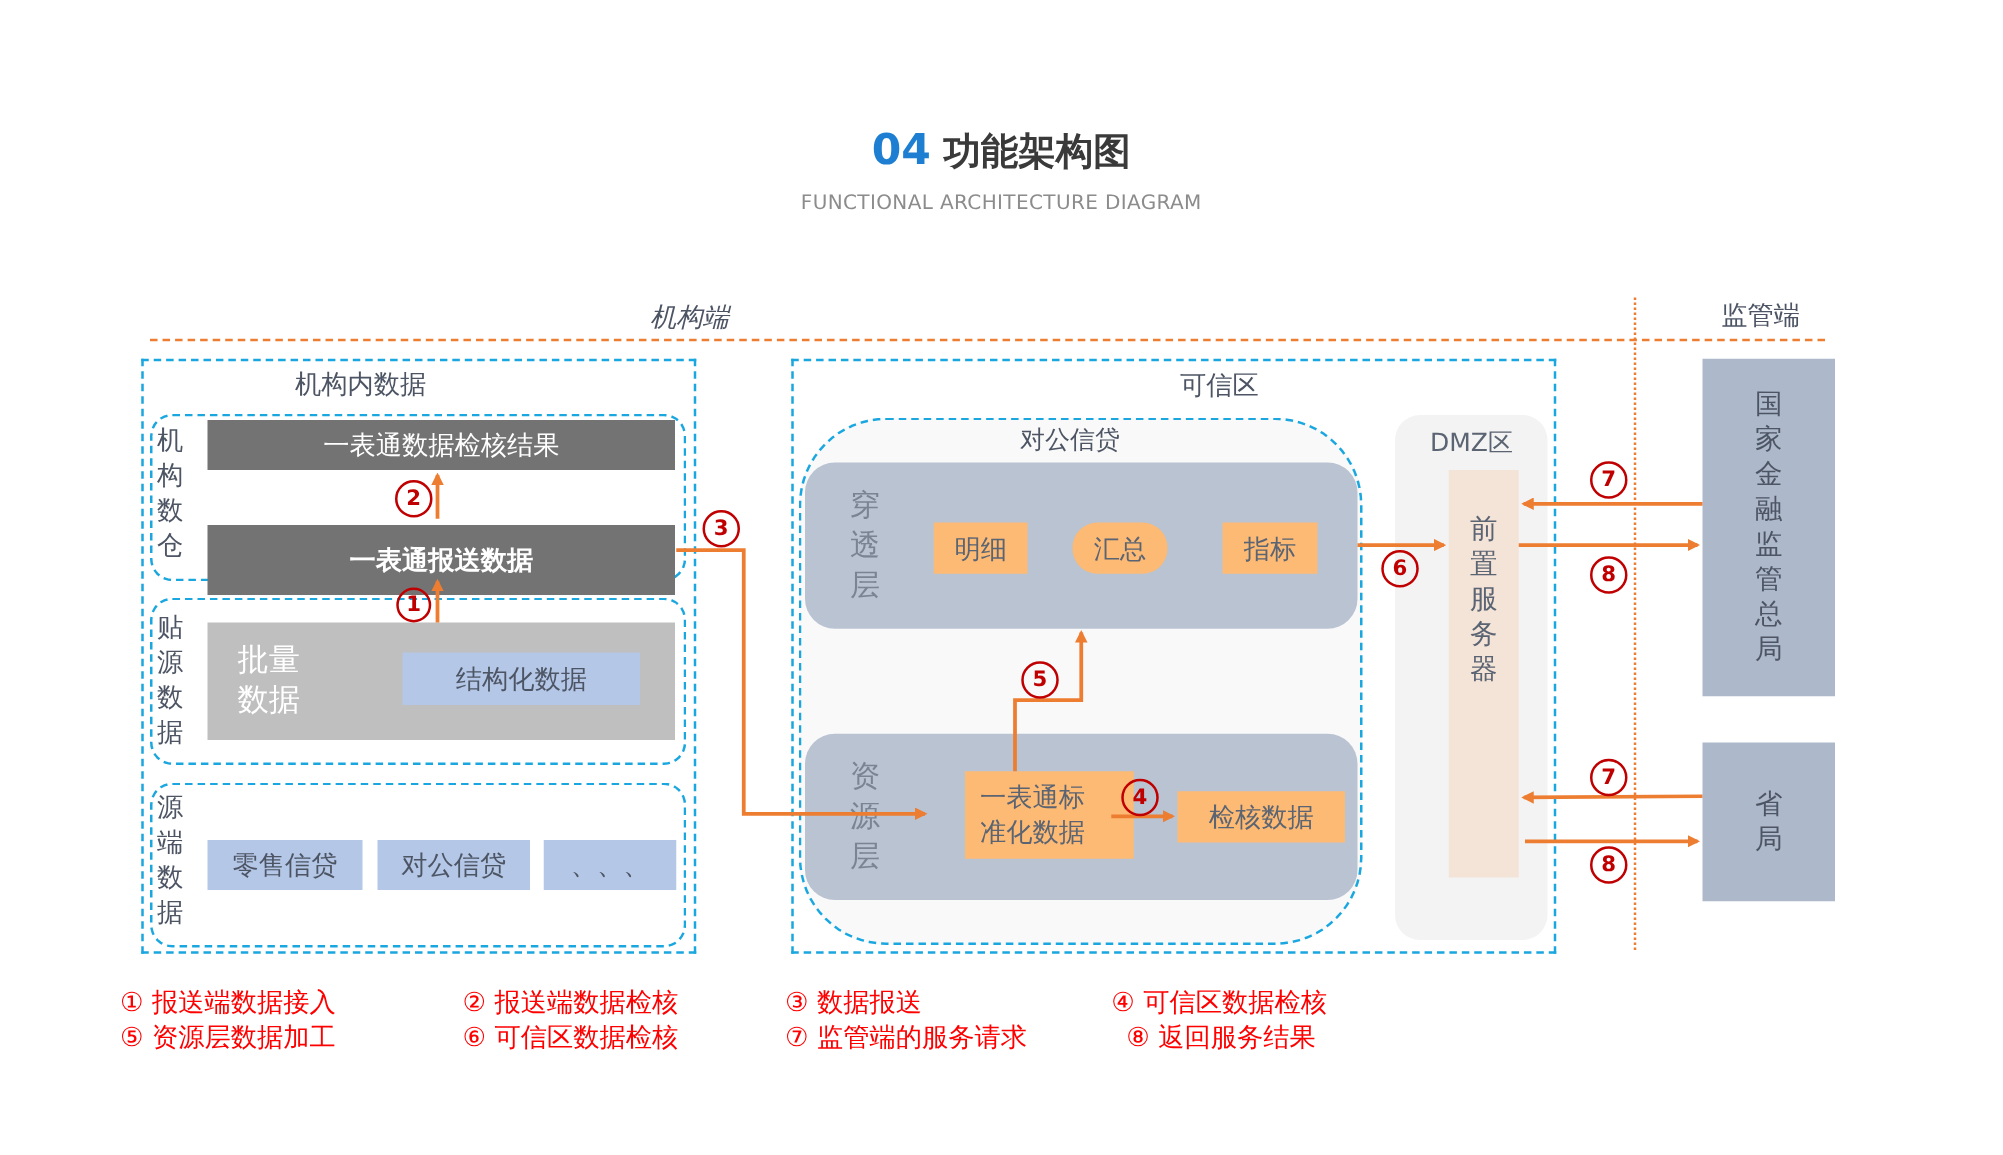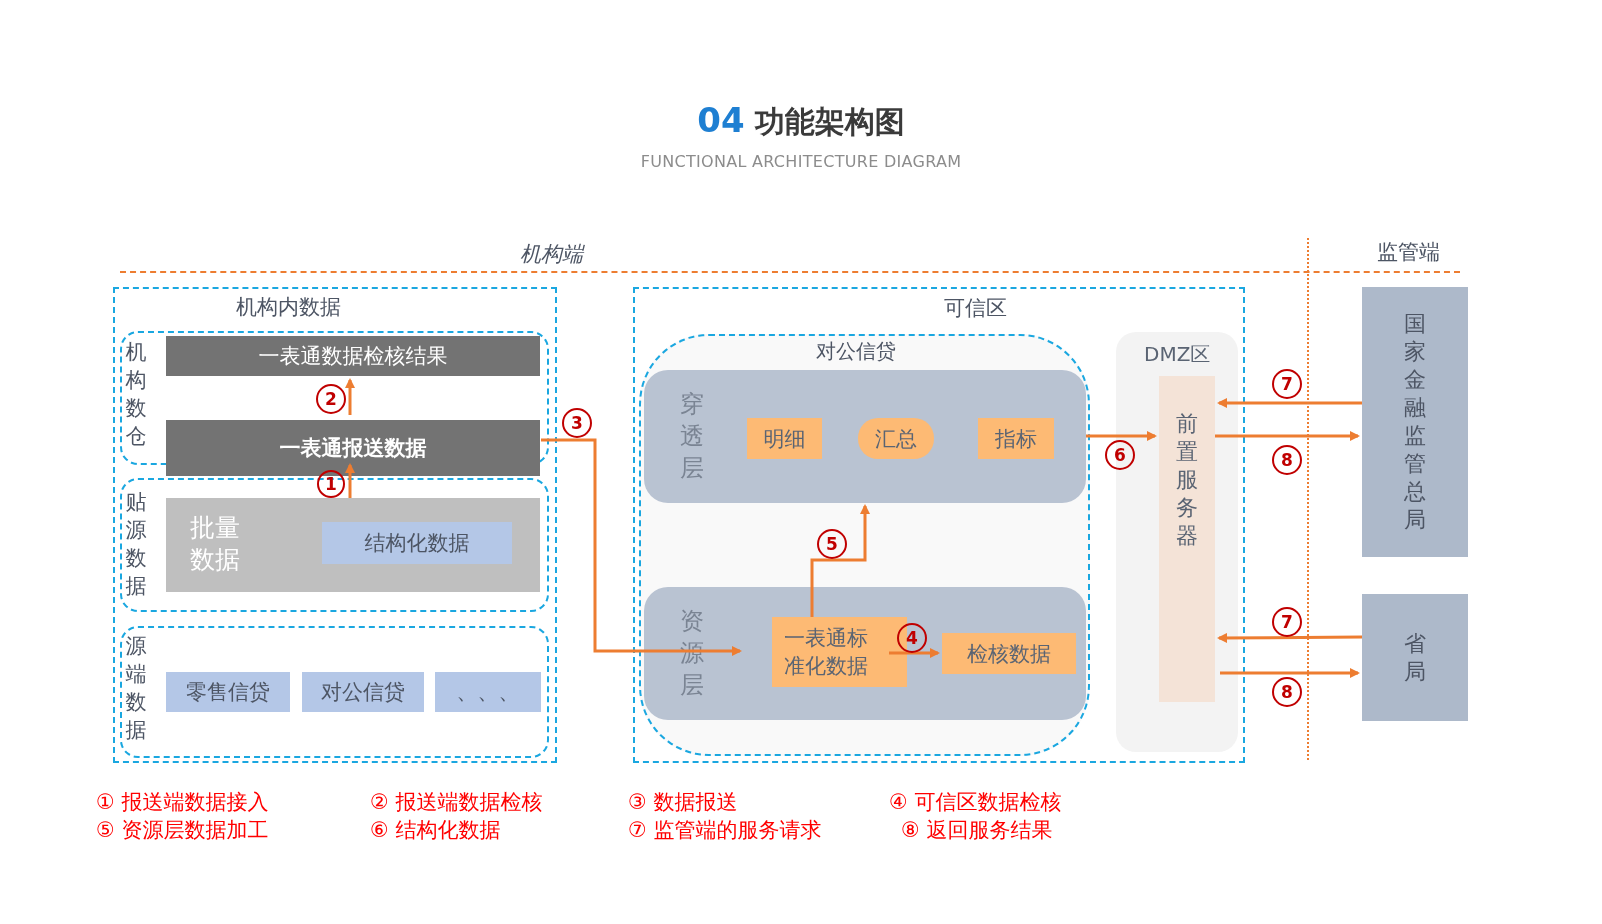--- a/index.html
+++ b/index.html
@@ -156,15 +156,15 @@
 <div class="abs badge" style="left:1272px;top:369px;">7</div>
 <div class="abs badge" style="left:1272px;top:445px;">8</div>
 <div class="abs badge" style="left:1272px;top:607px;">7</div>
 <div class="abs badge" style="left:1272px;top:677px;">8</div>
 
 <div class="abs legend" style="left:96px;top:788px;">① 报送端数据接入</div>
 <div class="abs legend" style="left:370px;top:788px;">② 报送端数据检核</div>
 <div class="abs legend" style="left:628px;top:788px;">③ 数据报送</div>
 <div class="abs legend" style="left:889px;top:788px;">④ 可信区数据检核</div>
 <div class="abs legend" style="left:96px;top:816px;">⑤ 资源层数据加工</div>
-<div class="abs legend" style="left:370px;top:816px;">⑥ 结构化数据</div>
+<div class="abs legend" style="left:370px;top:816px;">⑥ 可信区数据检核</div>
 <div class="abs legend" style="left:628px;top:816px;">⑦ 监管端的服务请求</div>
 <div class="abs legend" style="left:901px;top:816px;">⑧ 返回服务结果</div>
 
 </body></html>

